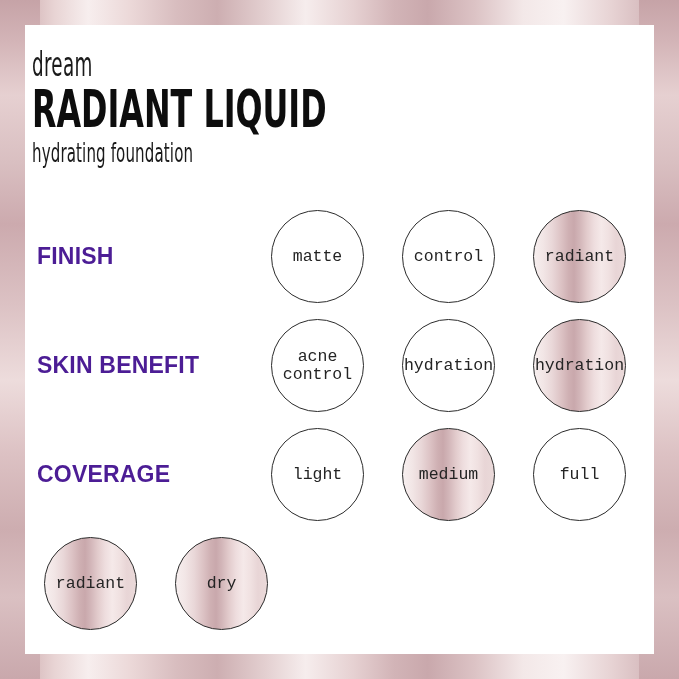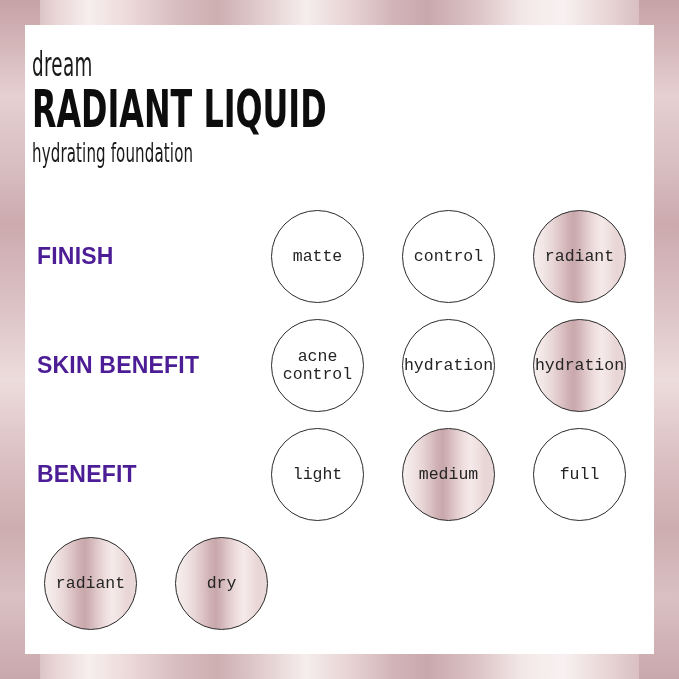--- a/index.html
+++ b/index.html
@@ -265,21 +265,21 @@
             <div class="option-cell">
               <div class="bubble selected">
                 <div>
                   <span>hydration</span>
                 </div>
               </div>
             </div>
           </div>
         </div>
         <div class="attr-row">
-          <div class="row-label">BENEFIT</div>
+          <div class="row-label">COVERAGE</div>
           <div class="options">
             <div class="option-cell">
               <div class="bubble">
                 <div>
                   <span>light</span>
                 </div>
               </div>
             </div>
             <div class="option-cell">
               <div class="bubble selected">

